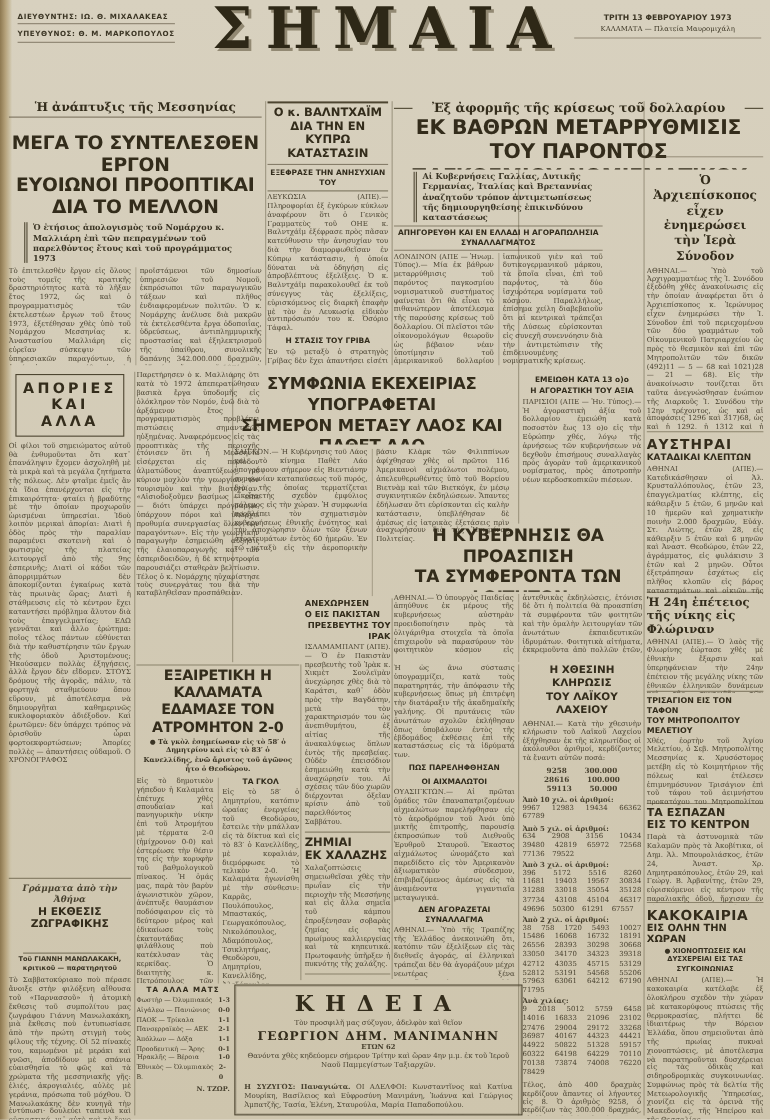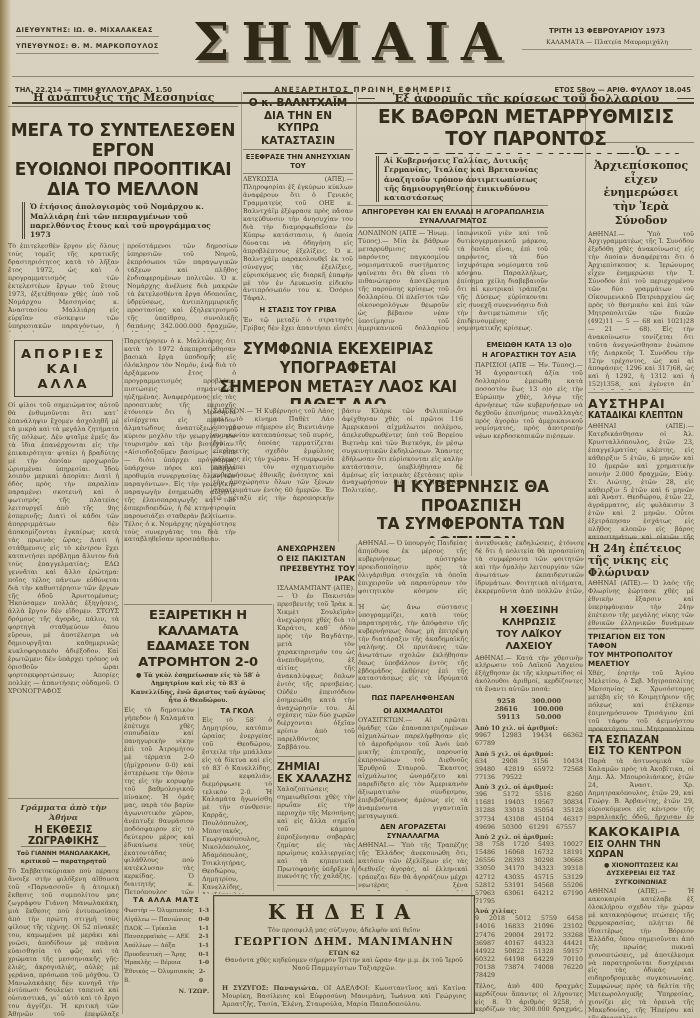--- a/index.html
+++ b/index.html
@@ -23,34 +23,29 @@
   .tier .tnums{font-size:6.3px;text-align:justify;word-spacing:5px;line-height:1.3}
   .wrow{display:flex;justify-content:center;gap:16px;font-size:6.6px;font-weight:bold}
   .mrow{display:flex;justify-content:space-between;font-size:5.8px;line-height:1.5}
   .art6{border-top:1px solid rgba(82,73,50,.55);padding-top:3px}
 </style>
 </head>
 <body>
 
 <div class="spine"></div>
 
-<header style="position:absolute;left:12px;top:15px;width:682px;height:104px">
+<header style="position:absolute;left:12px;top:0;width:682px;height:104px">
   <div style="position:absolute;left:4px;top:9px;font:bold 6.5px/1.9 'DejaVu Sans',sans-serif;letter-spacing:.5px;color:#3c3625">
     <div style="border-bottom:1px solid rgba(80,70,50,.5);margin-bottom:3px">ΔΙΕΥΘΥΝΤΗΣ: ΙΩ. Θ. ΜΙΧΑΛΑΚΕΑΣ</div>
     <div style="border-bottom:1px solid rgba(80,70,50,.5)">ΥΠΕΥΘΥΝΟΣ: Θ. Μ. ΜΑΡΚΟΠΟΥΛΟΣ</div>
   </div>
   <div style="position:absolute;left:0;right:0;top:0;text-align:center;font:900 52px/1.05 'DejaVu Serif',serif;letter-spacing:12px;color:#2e2817;text-shadow:2.5px 2.5px 0 rgba(90,78,52,.55)">ΣΗΜΑΙΑ</div>
   <div style="position:absolute;right:2px;top:12px;width:170px;text-align:center;color:#3c3625">
     <div style="font:bold 7px/1.4 'DejaVu Sans',sans-serif">ΤΡΙΤΗ 13 ΦΕΒΡΟΥΑΡΙΟΥ 1973</div>
     <div style="font:6.3px/1.6 'DejaVu Serif',serif;border-bottom:1px solid rgba(80,70,50,.5);padding-bottom:2px">ΚΑΛΑΜΑΤΑ — Πλατεία Μαυρομιχάλη</div>
-  </div>
-  <div style="position:absolute;left:0;right:0;top:61px;height:25px;border-top:1px solid rgba(80,70,50,.55);border-bottom:2px solid #4d4530;display:flex;justify-content:space-between;align-items:center;padding:0 3px">
-    <div style="font:bold 6.8px 'DejaVu Sans',sans-serif;color:#3c3625">ΤΗΛ. 22.214 — ΤΙΜΗ ΦΥΛΛΟΥ ΔΡΑΧ. 1.50</div>
-    <div style="font:bold 7.2px 'DejaVu Sans',sans-serif;letter-spacing:1.5px;color:#3c3625">ΑΝΕΞΑΡΤΗΤΟΣ ΠΡΩΙΝΗ ΕΦΗΜΕΡΙΣ</div>
-    <div style="font:bold 6.8px 'DejaVu Sans',sans-serif;color:#3c3625">ΕΤΟΣ 58ον — ΑΡΙΘ. ΦΥΛΛΟΥ 18.045</div>
   </div>
 </header>
 
 <div class="vr" style="left:241px;top:92px;height:240px"></div>
 <div class="vr" style="left:356px;top:92px;height:240px"></div>
 <div class="vr" style="left:585px;top:92px;height:922px"></div>
 <div class="vr" style="left:122px;top:338px;height:676px"></div>
 <div class="vr" style="left:211px;top:340px;height:262px"></div>
 <div class="vr" style="left:471px;top:154px;height:322px"></div>
 <div class="vr" style="left:471px;top:604px;height:410px"></div>
@@ -91,21 +86,21 @@
   <div class="deck" style="margin:0 4px 3px 18px">Αἱ Κυβερνήσεις Γαλλίας, Δυτικῆς Γερμανίας, Ἰταλίας καὶ Βρεταννίας ἀναζητοῦν τρόπον ἀντιμετωπίσεως τῆς δημιουργηθείσης ἐπικινδύνου καταστάσεως</div>
   <div class="cross" style="border-top:1px solid rgba(80,70,50,.6);border-bottom:1px solid rgba(80,70,50,.6);padding:2px 0">ΑΠΗΓΟΡΕΥΘΗ ΚΑΙ ΕΝ ΕΛΛΑΔΙ Η ΑΓΟΡΑΠΩΛΗΣΙΑ ΣΥΝΑΛΛΑΓΜΑΤΟΣ</div>
   <div class="b cols2" style="height:118px">
     <span>ΛΟΝΔΙΝΟΝ (ΑΠΕ — Ἠνωμ. Τύπος).— Μία ἐκ βάθρων μεταρρύθμισις τοῦ παρόντος παγκοσμίου νομισματικοῦ συστήματος φαίνεται ὅτι θὰ εἶναι τὸ πιθανώτερον ἀποτέλεσμα τῆς παρούσης κρίσεως τοῦ δολλαρίου. Οἱ πλεῖστοι τῶν οἰκονομολόγων θεωροῦν ὡς βέβαιον νέαν ὑποτίμησιν τοῦ ἀμερικανικοῦ δολλαρίου καὶ ἀνατίμησιν τοῦ ἰαπωνικοῦ γιὲν καὶ τοῦ δυτικογερμανικοῦ μάρκου, τὰ ὁποῖα εἶναι, ἐπὶ τοῦ παρόντος, τὰ δύο ἰσχυρότερα νομίσματα τοῦ κόσμου. Παραλλήλως, ἐπίσημα χείλη διαβεβαιοῦν ὅτι αἱ κεντρικαὶ τράπεζαι τῆς Δύσεως εὑρίσκονται εἰς συνεχῆ συνεννόησιν διὰ τὴν ἀντιμετώπισιν τῆς ἐπιδεινουμένης νομισματικῆς κρίσεως.</span>
     <div class="cross">ΚΛΕΙΣΙΜΟΝ ΧΡΗΜΑΤΑΓΟΡΩΝ</div>
     <span>ΠΑΡΙΣΙΟΙ.— Ἡ Κυβέρνησις τῆς Δυτικῆς Γερμανίας ἀπηγόρευσε διὰ χθὲς τὴν λειτουργίαν τῶν χρηματιστηρίων ἀξιῶν εἰς ὁλόκληρον τὴν χώραν. Εἰς τὴν ἰδίαν ἀπόφασιν προέβη καὶ ἡ κυβέρνησις τῆς Αὐστραλίας, ἐνῶ εἰς τὸ Λονδῖνον ἡ τιμὴ τοῦ χρυσοῦ ἀνῆλθεν εἰς πρωτοφανῆ ὑψηλὰ ἐπίπεδα, ὑποτιμηθέντος τοῦ δολλαρίου ἔναντι ὅλων τῶν εὐρωπαϊκῶν νομισμάτων.</span>
   </div>
 </section>
 
 <section class="art" style="left:588px;top:142px;width:106px;height:248px">
-  <div style="border-top:1px solid rgba(80,70,50,.6);padding-top:2px">
+  <div style="border-top:1px solid rgba(80,70,50,.6);padding-top:14px">
     <h2 class="serifh" style="font-size:11px;line-height:1.25;margin:0">Ὁ Ἀρχιεπίσκοπος</h2>
     <h2 class="serifh" style="font-size:11px;line-height:1.25;margin:0">εἶχεν ἐνημερώσει</h2>
     <h2 class="serifh" style="font-size:11px;line-height:1.25;margin:0 0 3px">τὴν Ἱερὰ Σύνοδον</h2>
   </div>
   <div class="b">ΑΘΗΝΑΙ.— Ὑπὸ τοῦ Ἀρχιγραμματέως τῆς Ἱ. Συνόδου ἐξεδόθη χθὲς ἀνακοίνωσις εἰς τὴν ὁποίαν ἀναφέρεται ὅτι ὁ Ἀρχιεπίσκοπος κ. Ἱερώνυμος εἶχεν ἐνημερώσει τὴν Ἱ. Σύνοδον ἐπὶ τοῦ περιεχομένου τῶν δύο γραμμάτων τοῦ Οἰκουμενικοῦ Πατριαρχείου ὡς πρὸς τὸ θεσμικὸν καὶ ἐπὶ τῶν Μητροπολιτῶν τῶν δικῶν (492)11 — 5 — 68 καὶ 1021)28 — 21 — 68). Εἰς τὴν ἀνακοίνωσιν τονίζεται ὅτι ταῦτα ἀνεγνώσθησαν ἐνώπιον τῆς Διαρκοῦς Ἱ. Συνόδου τὴν 12ην τρέχοντος, ὡς καὶ αἱ ἀποφάσεις 1296 καὶ 317)68, ὡς καὶ ἡ 1292, ἡ 1312 καὶ ἡ 152)1358, καὶ ἐγένετο ἐπ᾽ αὐτῶν διεξοδικὴ συζήτησις.</div>
 </section>
 
 <section class="art" style="left:8px;top:338px;width:111px;height:458px">
   <div style="border:1.5px solid #4d4530;margin:2px 6px 5px;padding:5px 2px;text-align:center">
     <div class="sh" style="font-size:13px;letter-spacing:3px">ΑΠΟΡΙΕΣ</div>
@@ -297,16 +292,16 @@
   <h2 class="sh" style="font-size:9px;text-align:left;margin-bottom:2px">ΕΙΣ ΟΛΗΝ ΤΗΝ ΧΩΡΑΝ</h2>
   <div style="font:bold 6.2px/1.35 'DejaVu Sans',sans-serif;text-align:center;color:#3a3424;margin-bottom:2px">
     ● <span>ΧΙΟΝΟΠΤΩΣΕΙΣ ΚΑΙ</span><br><span>ΔΥΣΧΕΡΕΙΑΙ ΕΙΣ ΤΑΣ</span><br><span>ΣΥΓΚΟΙΝΩΝΙΑΣ</span>
   </div>
   <div class="b">ΑΘΗΝΑΙ (ΑΠΕ).— Ἡ κακοκαιρία κατέλαβε ἐξ ὁλοκλήρου σχεδὸν τὴν χώραν μὲ κατακορύφους πτώσεις τῆς θερμοκρασίας, πλήττει δὲ ἰδιαιτέρως τὴν Βόρειον Ἑλλάδα, ὅπου σημειοῦνται ἀπὸ τῆς πρωίας πυκναὶ χιονοπτώσεις, μὲ ἀποτέλεσμα νὰ παρατηροῦνται δυσχέρειαι εἰς τὰς ὁδικὰς καὶ σιδηροδρομικὰς συγκοινωνίας. Συμφώνως πρὸς τὰ δελτία τῆς Μετεωρολογικῆς Ὑπηρεσίας, χιονίζει εἰς τὰ ὀρεινὰ τῆς Μακεδονίας, τῆς Ἠπείρου καὶ τῆς Θεσσαλίας.</div>
 
 </section>
 
 <section class="art" style="left:8px;top:798px;width:111px;height:216px;border-top:1px solid rgba(82,73,50,.55);padding-top:3px">
   <div style="font:bold italic 8px/1.3 'DejaVu Serif',serif;text-align:center">Γράμματα ἀπὸ τὴν Ἀθήνα</div>
-  <h2 class="sh" style="font-size:9.8px;margin:1px 13px 2px;border-bottom:1px solid rgba(82,73,50,.6);padding-bottom:0">Η ΕΚΘΕΣΙΣ ΖΩΓΡΑΦΙΚΗΣ</h2>
+  <h2 class="sh" style="font-size:9.8px;margin:1px 13px 2px;border-bottom:1px solid rgba(82,73,50,.6);padding-bottom:20px">Η ΕΚΘΕΣΙΣ ΖΩΓΡΑΦΙΚΗΣ</h2>
   <div style="font:bold 6px/1.3 'DejaVu Sans',sans-serif;text-align:center;margin:2px 8px 4px;color:#3a3424">Τοῦ ΓΙΑΝΝΗ ΜΑΝΩΛΑΚΑΚΗ, κριτικοῦ — παρατηρητοῦ</div>
   <div class="b">Τὸ Σαββατοκύριακο ποὺ πέρασε ἄνοιξε στὴν φιλόξενη αἴθουσα τοῦ «Παρνασσοῦ» ἡ ἀτομικὴ ἔκθεσις τοῦ συμπολίτου μας ζωγράφου Γιάννη Μανωλακάκη, μιὰ ἔκθεσις ποὺ ἐντυπωσίασε ἀπὸ τὴν πρώτη στιγμὴ τοὺς φίλους τῆς τέχνης. Οἱ 52 πίνακές του, καμωμένοι μὲ μεράκι καὶ γνῶσι, ἀποδίδουν μὲ σπάνια εὐαισθησία τὸ φῶς καὶ τὰ χρώματα τῆς μεσσηνιακῆς γῆς: ἐλιές, ἀκρογιαλιές, αὐλὲς μὲ γεράνια, πρόσωπα τοῦ μόχθου. Ὁ Μανωλακάκης δὲν κυνηγᾶ τὴν ἐντύπωσι· δουλεύει ταπεινὰ καὶ οὐσιαστικά, γι᾽ αὐτὸ καὶ τὸ ἔργο του ἀγγίζει. Ἡ κριτικὴ τῶν Ἀθηνῶν τοῦ ἐπεφύλαξε θερμοτάτην ὑποδοχήν.</div>
 </section>
 
 </body></html>

